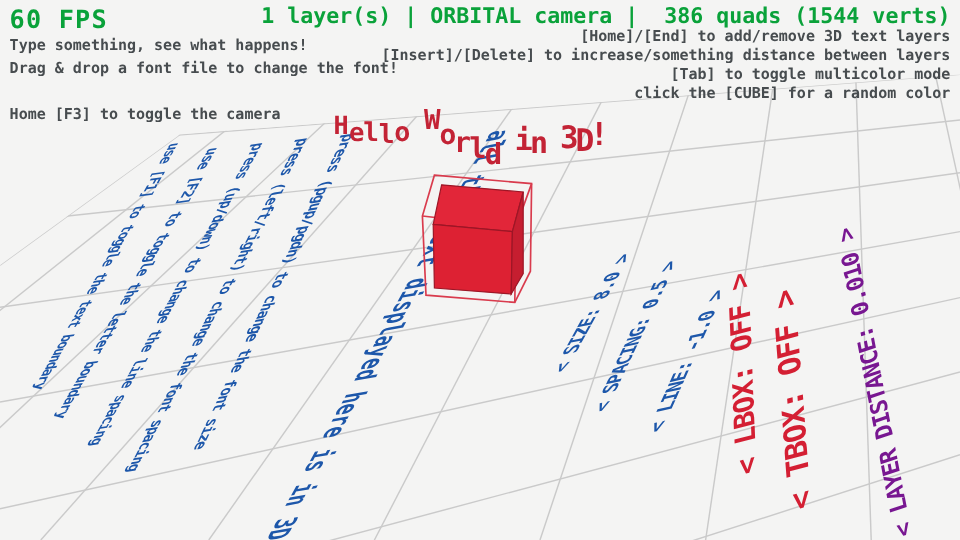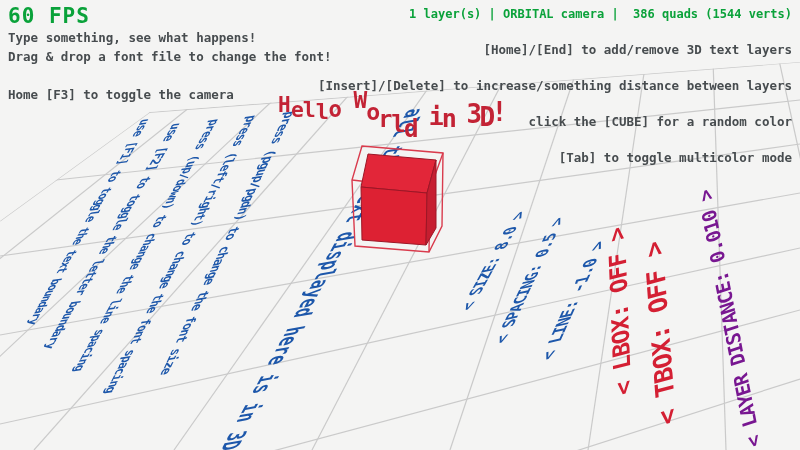--- a/index.html
+++ b/index.html
@@ -36,22 +36,22 @@
     position:absolute;left:278px;top:90px;font-size:21px;font-weight:bold;
     color:#c32335;white-space:pre;letter-spacing:0;line-height:1;
   }
   .hello span{display:inline-block;}
   
   .hud-left{position:absolute;left:8px;top:4px;}
   .hud-fps{color:#0aa23a;font-size:21px;font-weight:bold;letter-spacing:1px;}
   .hud-hint{color:#474c4f;font-size:12.5px;font-weight:bold;line-height:19px;white-space:pre;}
   .hud-hint.gap{margin-top:19px;}
   .hud-right{position:absolute;right:8px;top:6px;text-align:right;}
-  .hud-status{color:#0aa23a;font-size:12px;font-weight:bold;line-height:16px;white-space:pre;}
-  .hud-right .hud-hint{line-height:16px;margin-top:20px;}
+  .hud-status{color:#0aa23a;font-size:18px;font-weight:bold;line-height:16px;white-space:pre;}
+  .hud-right .hud-hint{line-height:16px;}
 </style>
 </head>
 <body>
 
 <div class="scene">
 
   <svg class="gridsvg" width="800" height="450" viewBox="0 0 800 450">
     <defs>
       <clipPath id="gclip">
           <polygon points="0,221 150,112 800,62 800,450 0,450"></polygon>
@@ -115,15 +115,15 @@
   <div class="hud-fps">60 FPS</div>
   <div class="hud-hint">Type something, see what happens!</div>
   <div class="hud-hint">Drag &amp; drop a font file to change the font!</div>
   <div class="hud-hint gap">Home [F3] to toggle the camera</div>
 </div>
 
 <div class="hud-right">
   <div class="hud-status">1 layer(s) | ORBITAL camera |  386 quads (1544 verts)</div>
   <div class="hud-hint">[Home]/[End] to add/remove 3D text layers</div>
   <div class="hud-hint">[Insert]/[Delete] to increase/something distance between layers</div>
+  <div class="hud-hint">[Tab] to toggle multicolor mode</div>
   <div class="hud-hint">click the [CUBE] for a random color</div>
-  <div class="hud-hint">[Tab] to toggle multicolor mode</div>
 </div>
 
 </body></html>

